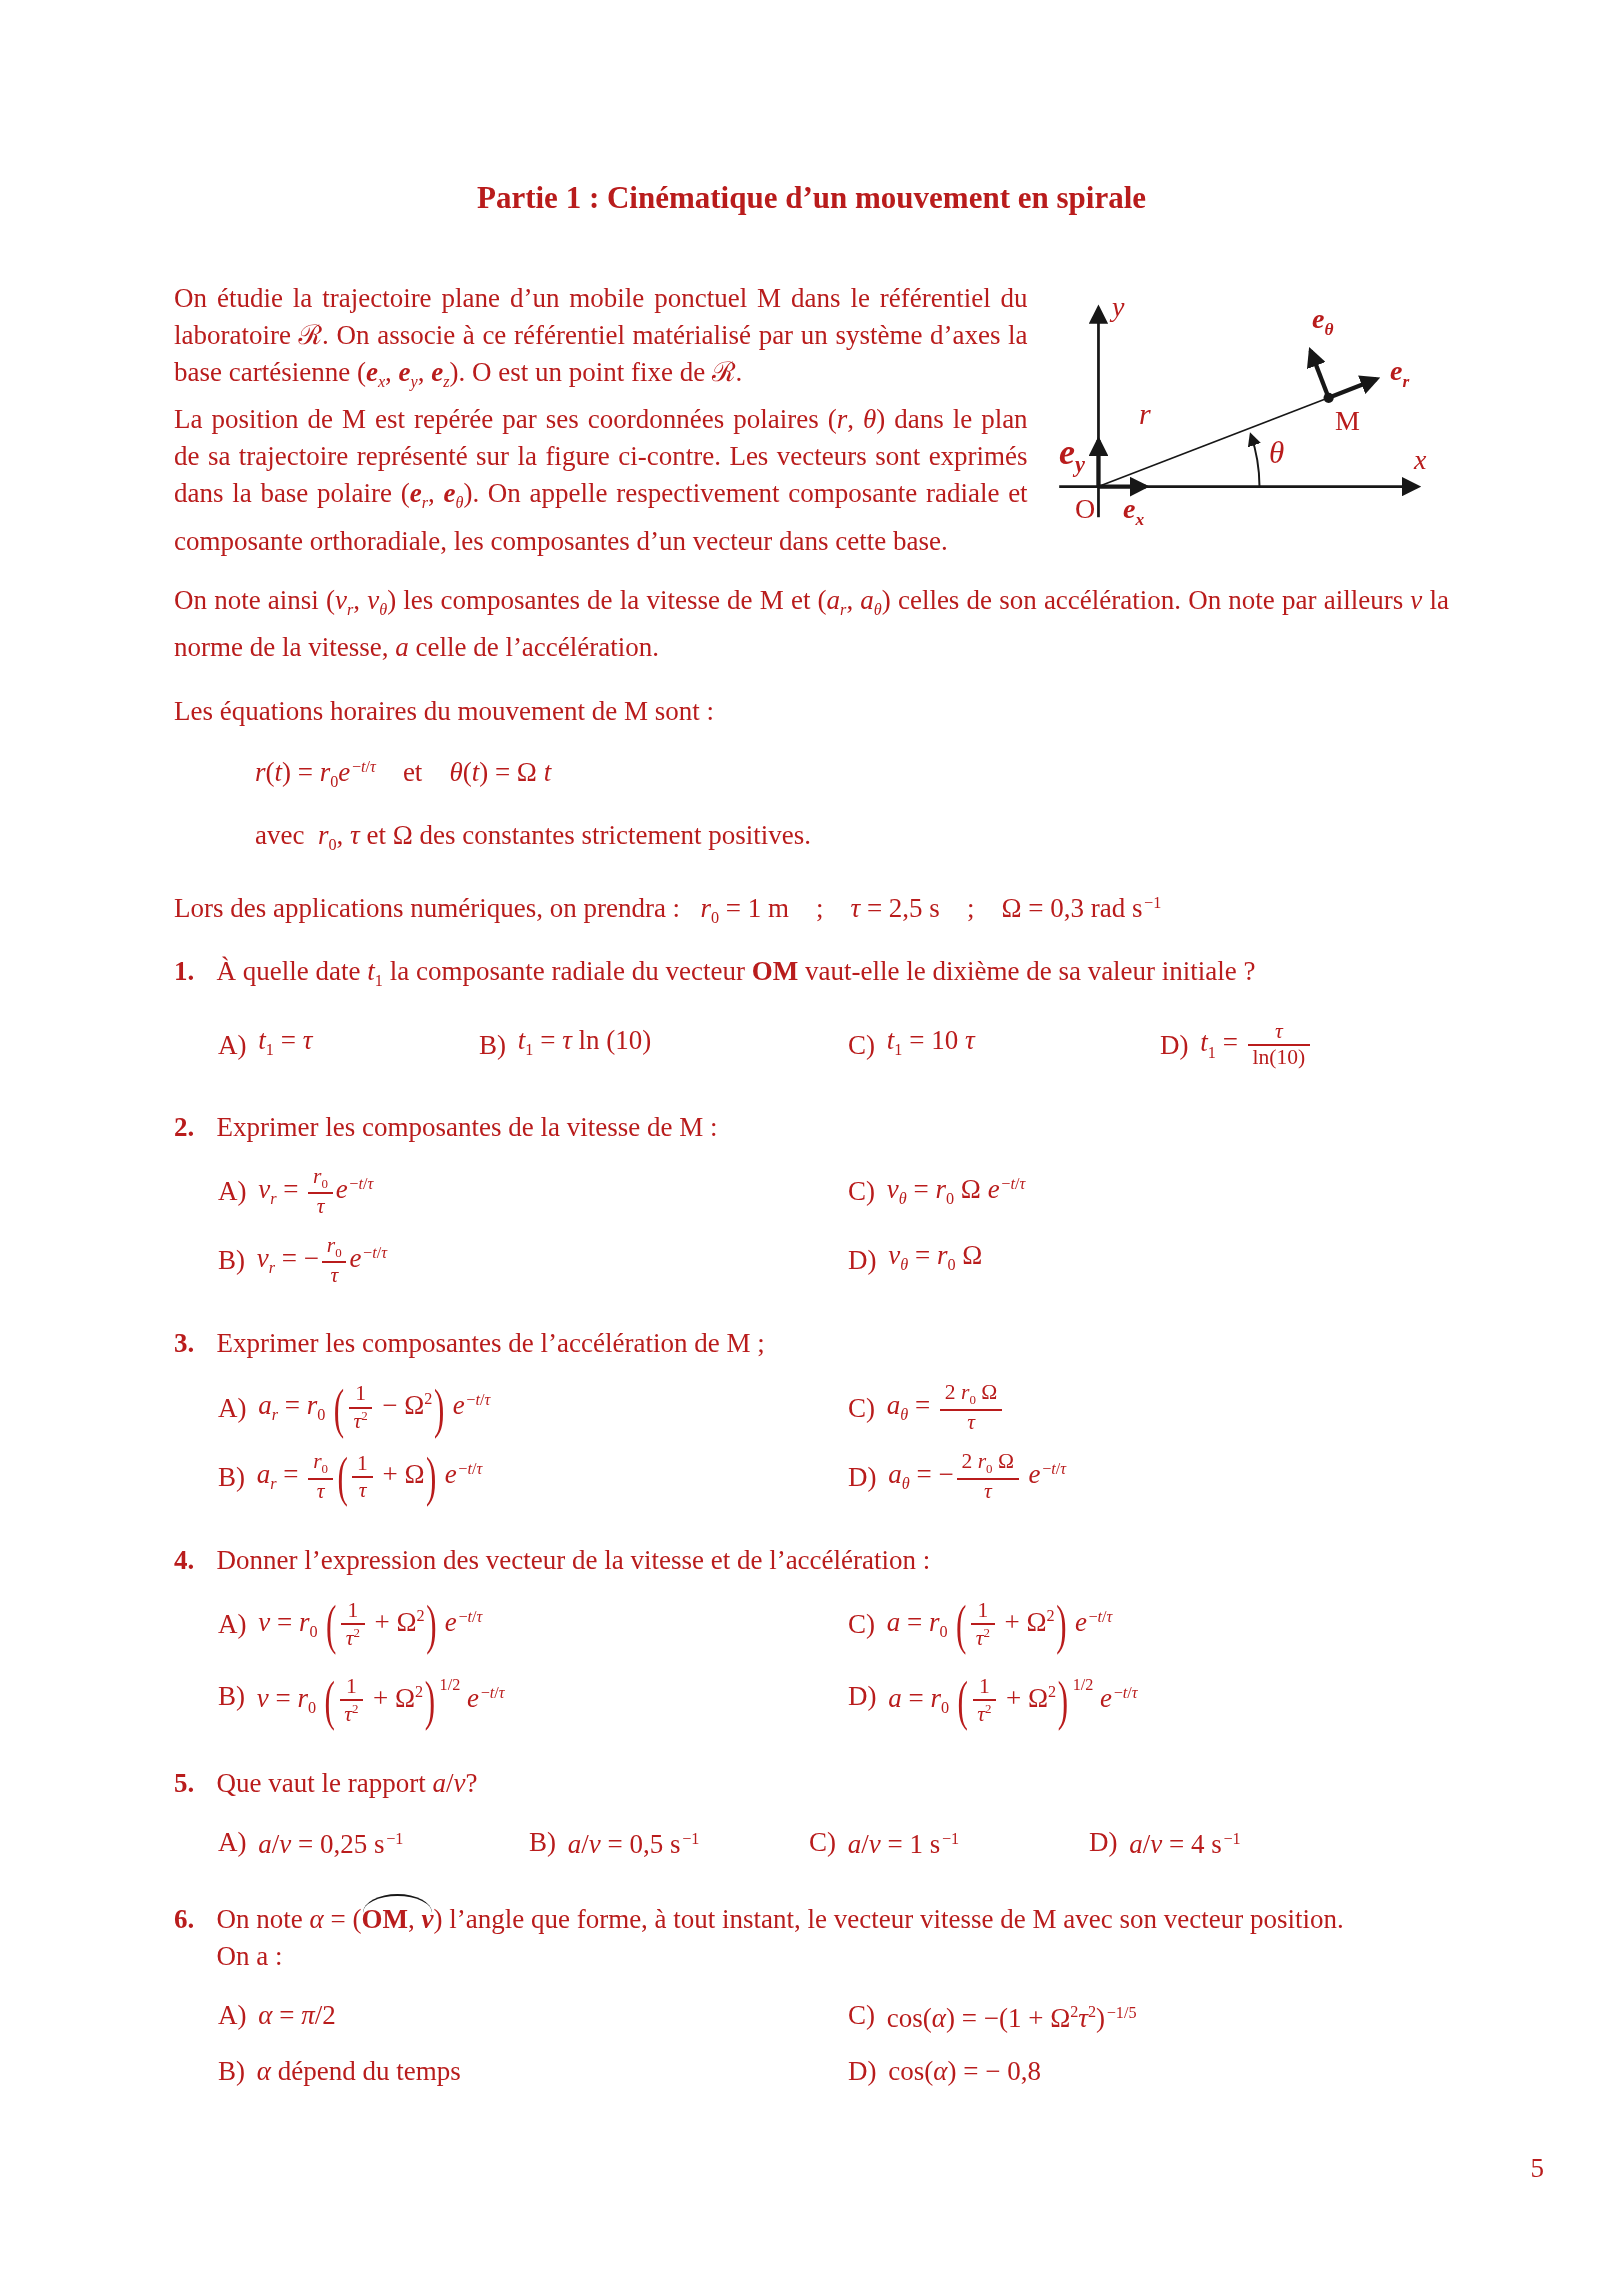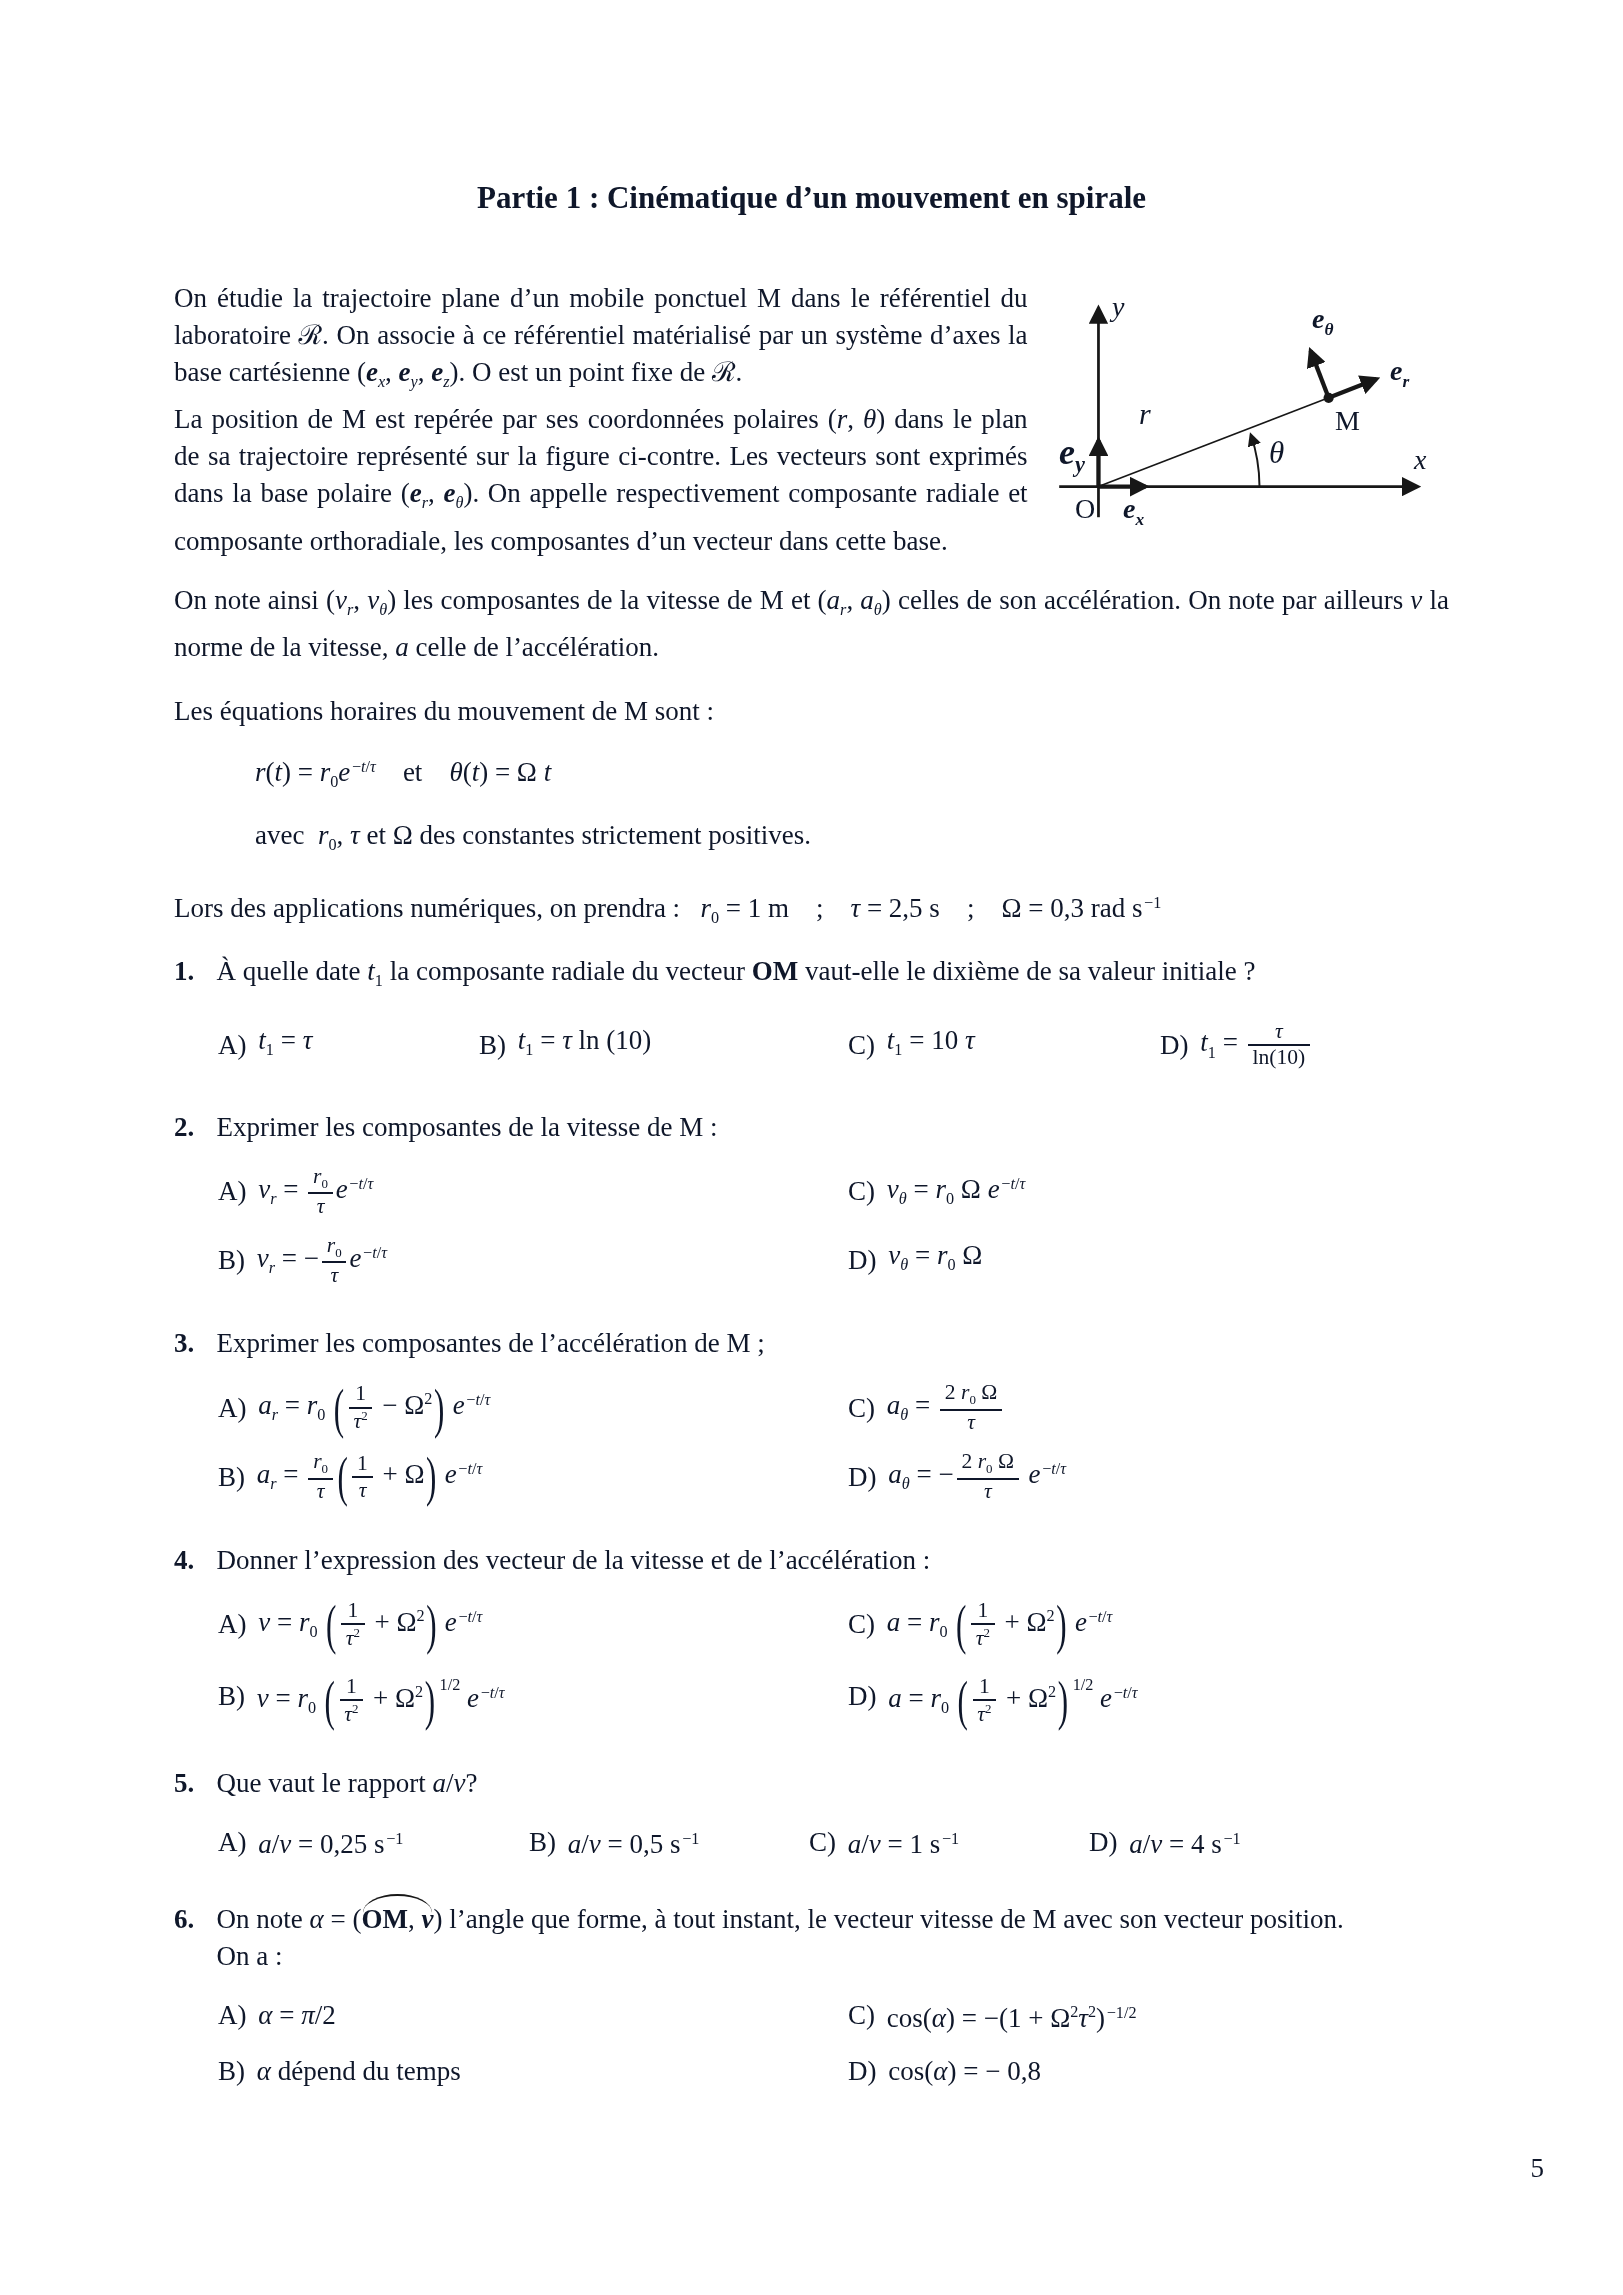--- a/index.html
+++ b/index.html
@@ -1,17 +1,17 @@
 <!DOCTYPE html>
 <html style="font-size:12.6px"><head>
 <meta charset="utf-8">
 <style>
   html,body{margin:0;padding:0;background:#888;}
   .page{
-    width:1623px;height:2295px;background:#ffffff;color:#0f172a;
+    width:1623px;height:2295px;background:#ffffff;color:#b91c1c;
     font-family:"Liberation Serif","DejaVu Serif",serif;
     font-size:27px;line-height:37px;position:relative;overflow:hidden;
     margin:0 auto;
   }
   .title{padding-top:179px;text-align:center;font-size:31px;font-weight:bold;line-height:38px;}
   .content{margin:0 174px;}
   .intro{margin-top:63px;}
   .intro p{margin:0;text-align:justify;}
   .p3{clear:both;margin-top:2px;text-align:justify;}
   .p4{}
@@ -247,21 +247,21 @@
             <div class="q-text2">On a :</div>
           </div>
         </div>
         <div class="options grid2">
           <div class="option">
             <span>A)</span>
             <span><i>α</i> = <i>π</i>/2</span>
           </div>
           <div class="option">
             <span>C)</span>
-            <span>cos(<i>α</i>) = −(1 + Ω<sup>2</sup><i>τ</i><sup>2</sup>)<sup class="xp">−1/2</sup></span>
+            <span>cos(<i>α</i>) = −(1 + Ω<sup>2</sup><i>τ</i><sup>2</sup>)<sup class="xp">−1/5</sup></span>
           </div>
           <div class="option">
             <span>B)</span>
             <span><i>α</i> dépend du temps</span>
           </div>
           <div class="option">
             <span>D)</span>
             <span>cos(<i>α</i>) = − 0,8</span>
           </div>
         </div>

